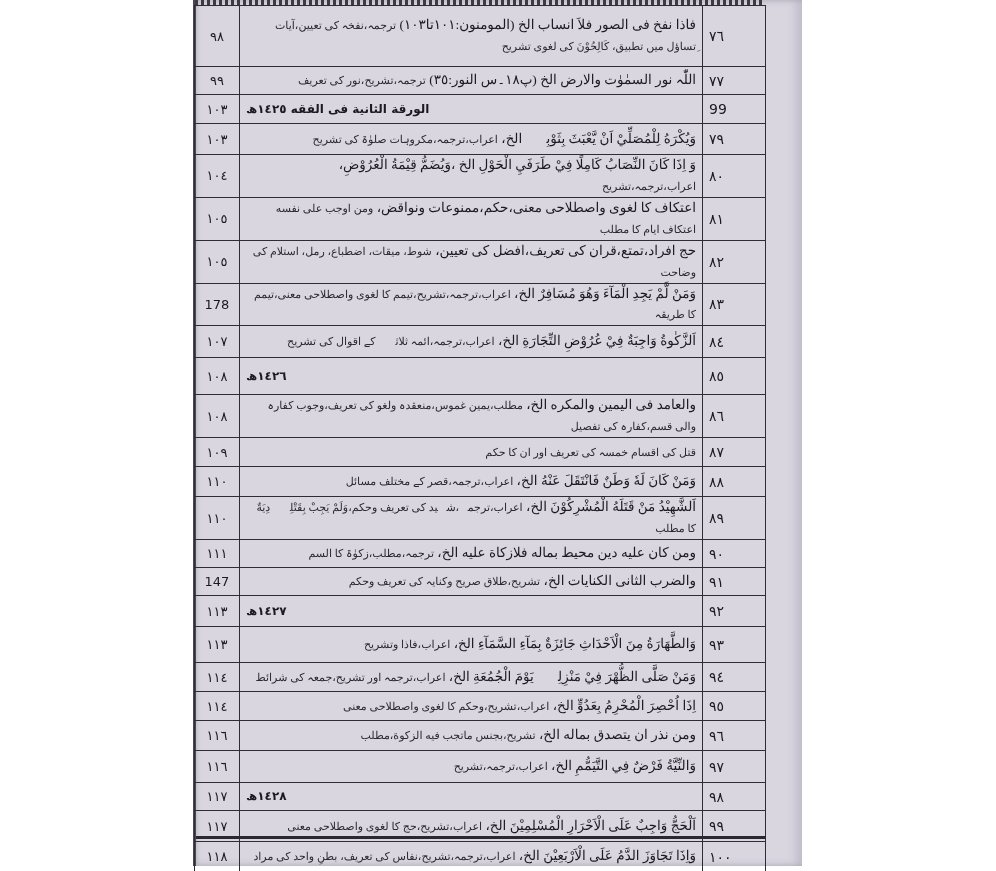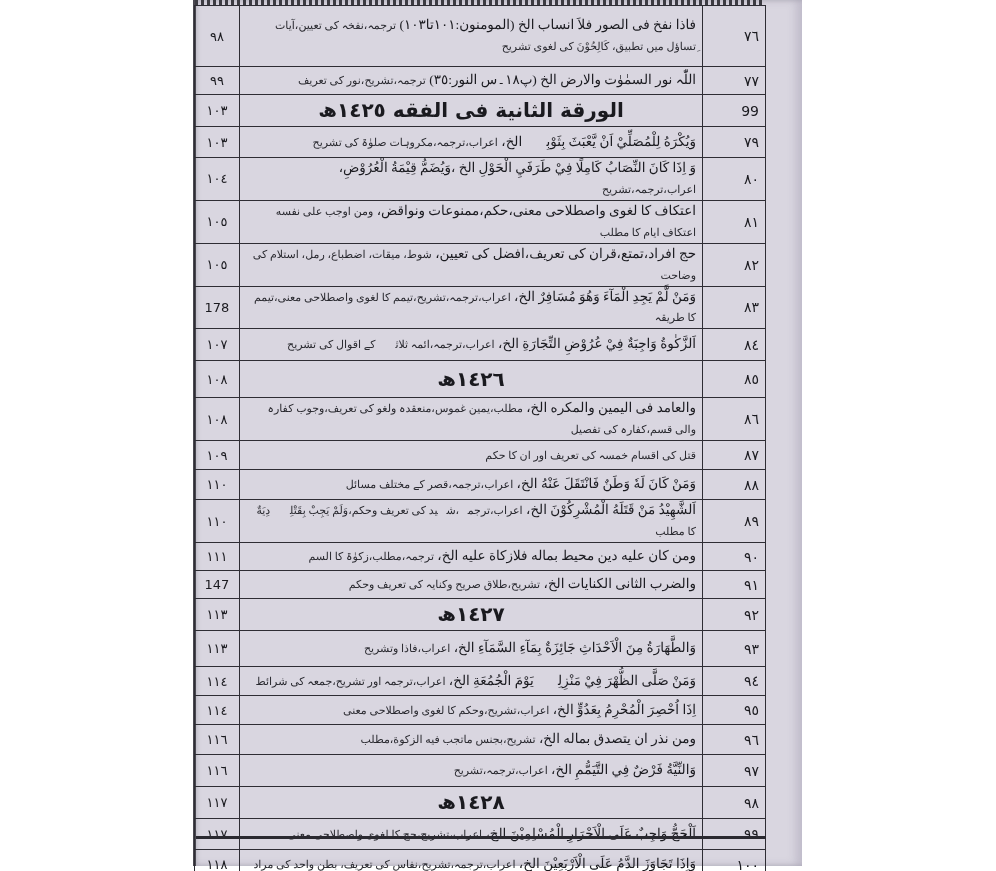--- a/index.html
+++ b/index.html
@@ -19,29 +19,29 @@
     position:absolute; left:2px; top:0; width:570px; height:5px;
     background: repeating-linear-gradient(90deg,#3c3b42 0 3px, transparent 3px 6px);
   }
   table.toc {
     position:absolute; left:1px; top:5px; width:572px;
     border-collapse:collapse; direction:rtl; table-layout:fixed;
   }
   table.toc td {
     border:1.5px solid #2e2d34; color:#1a1a1f; padding:0 6px; vertical-align:middle;
   }
-  td.sn { width:50px; text-align:right; font-size:14px; font-family:"DejaVu Sans", sans-serif; }
+  td.sn { width:50px; text-align:left; font-size:14px; font-family:"DejaVu Sans", sans-serif; }
   td.pg { width:32px; text-align:center; font-size:13px; }
   td.title {
     text-align:right; font-family:Liberation Serif, serif; font-size:13.5px; line-height:1.55;
     white-space:normal;
   }
   td.title .sub { font-size:11px; color:#2a2a30; }
   tr.section td.title {
-    text-align:center; font-family:"DejaVu Sans", sans-serif; font-weight:bold; font-size:20px;
+    text-align:left; font-family:"DejaVu Sans", sans-serif; font-weight:bold; font-size:12px;
   }
   .bottom-rule {
     position:absolute; left:3px; top:836px; width:570px; height:3px; background:#2a2930;
   }
 </style>
 </head>
 <body>
 
 <div class="paper">
   <div class="top-dots"></div>

